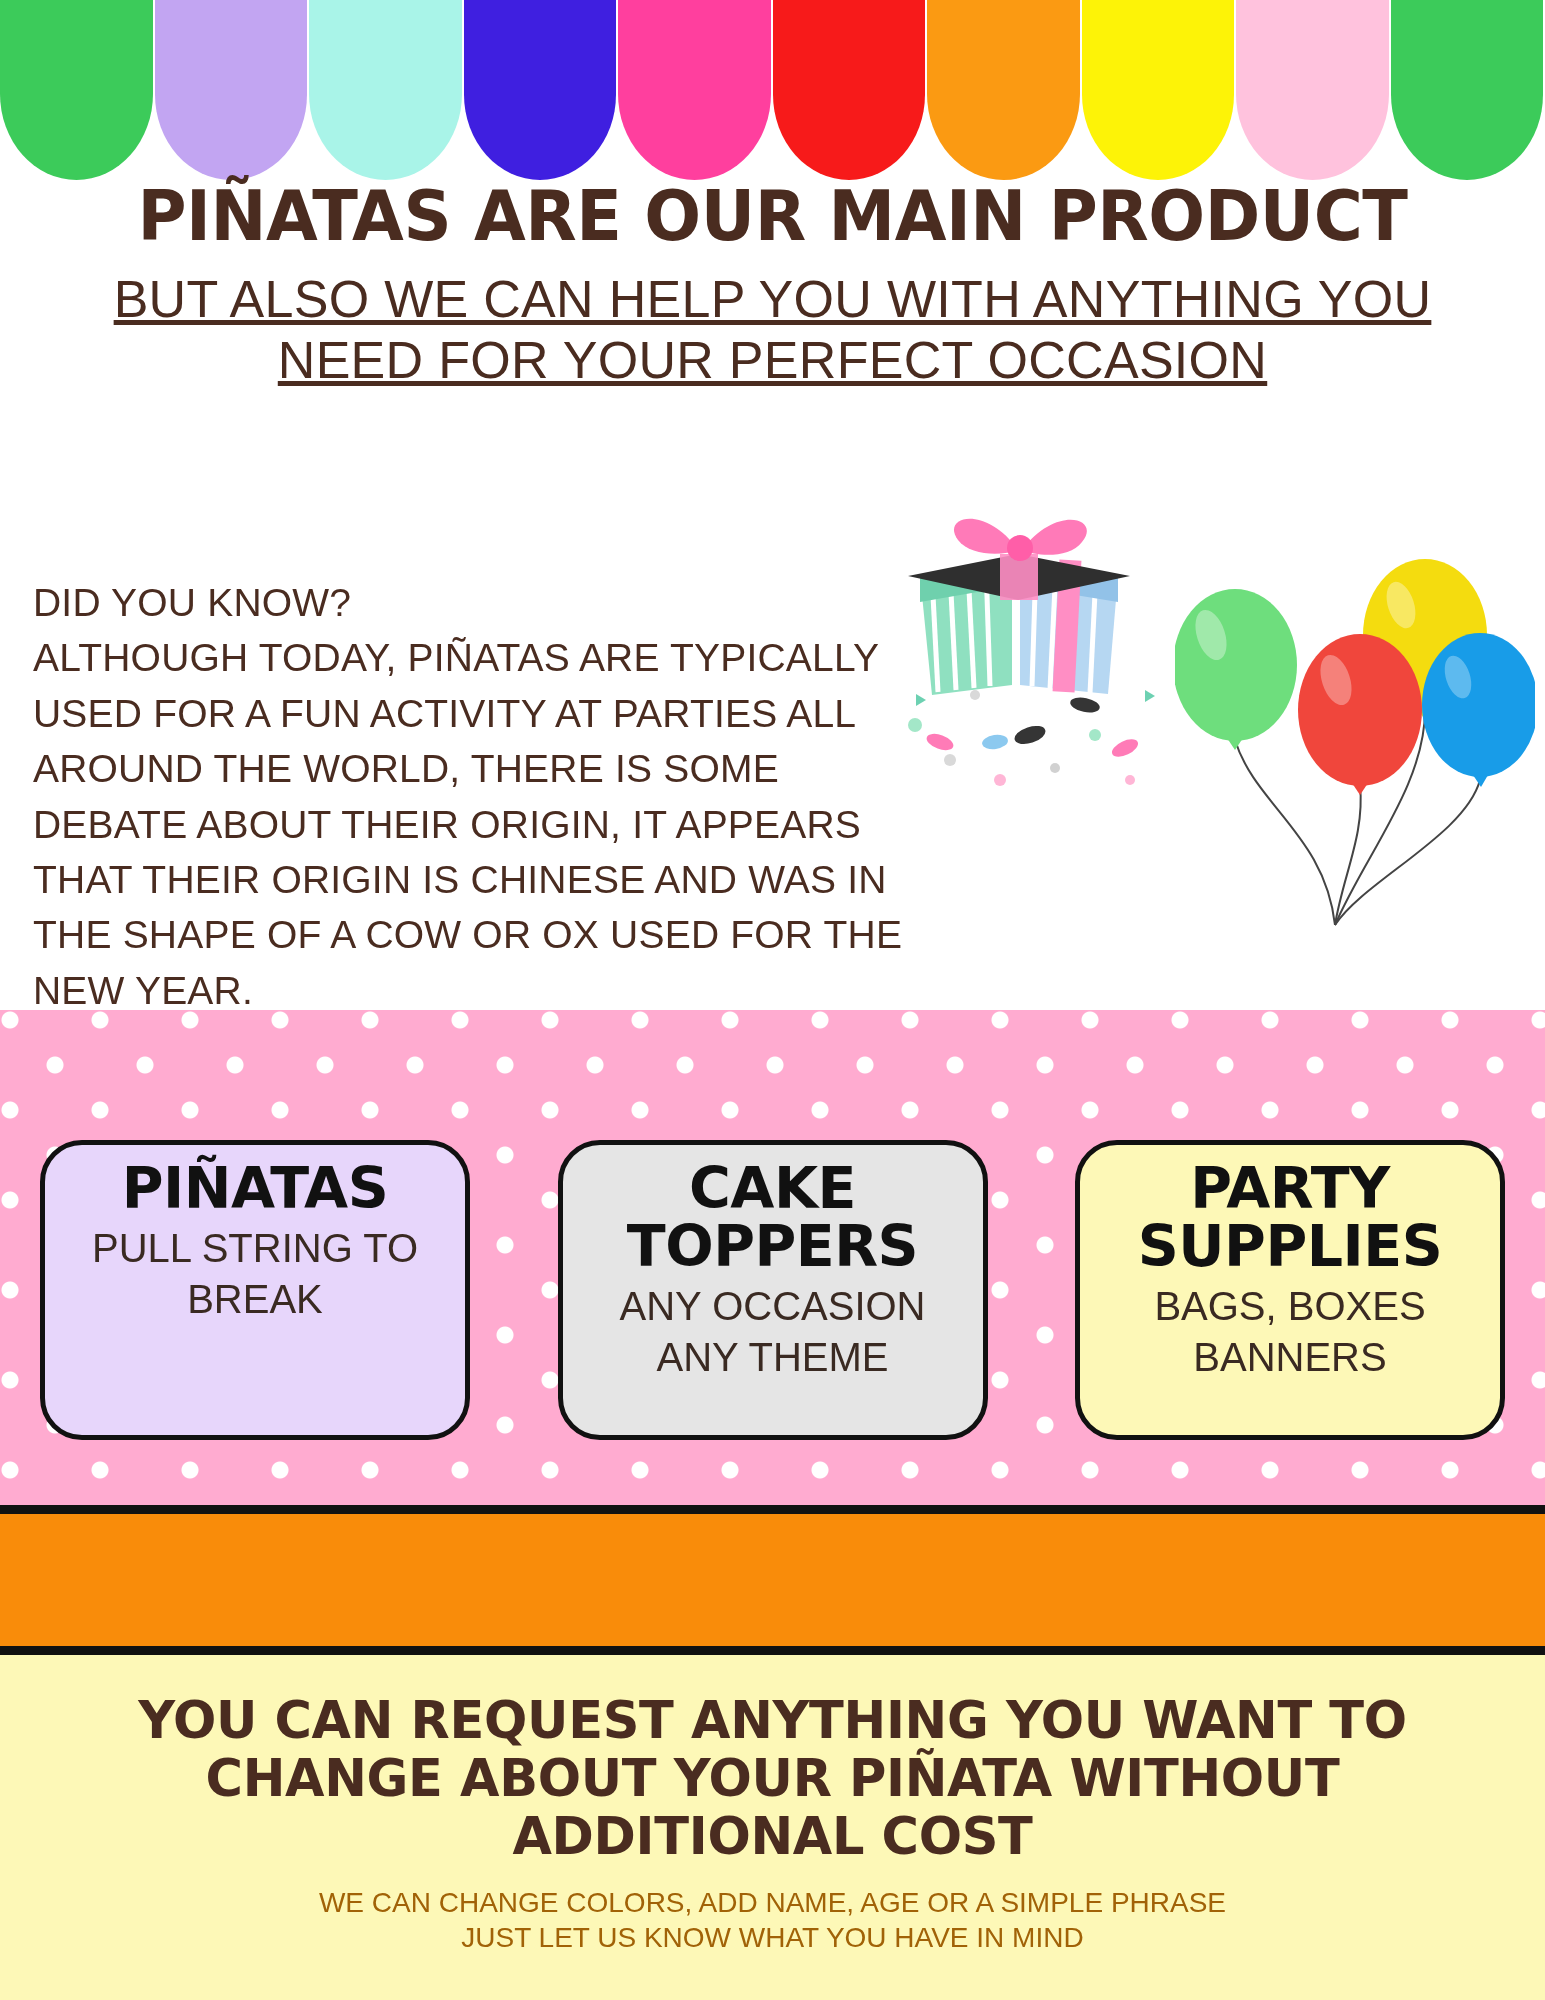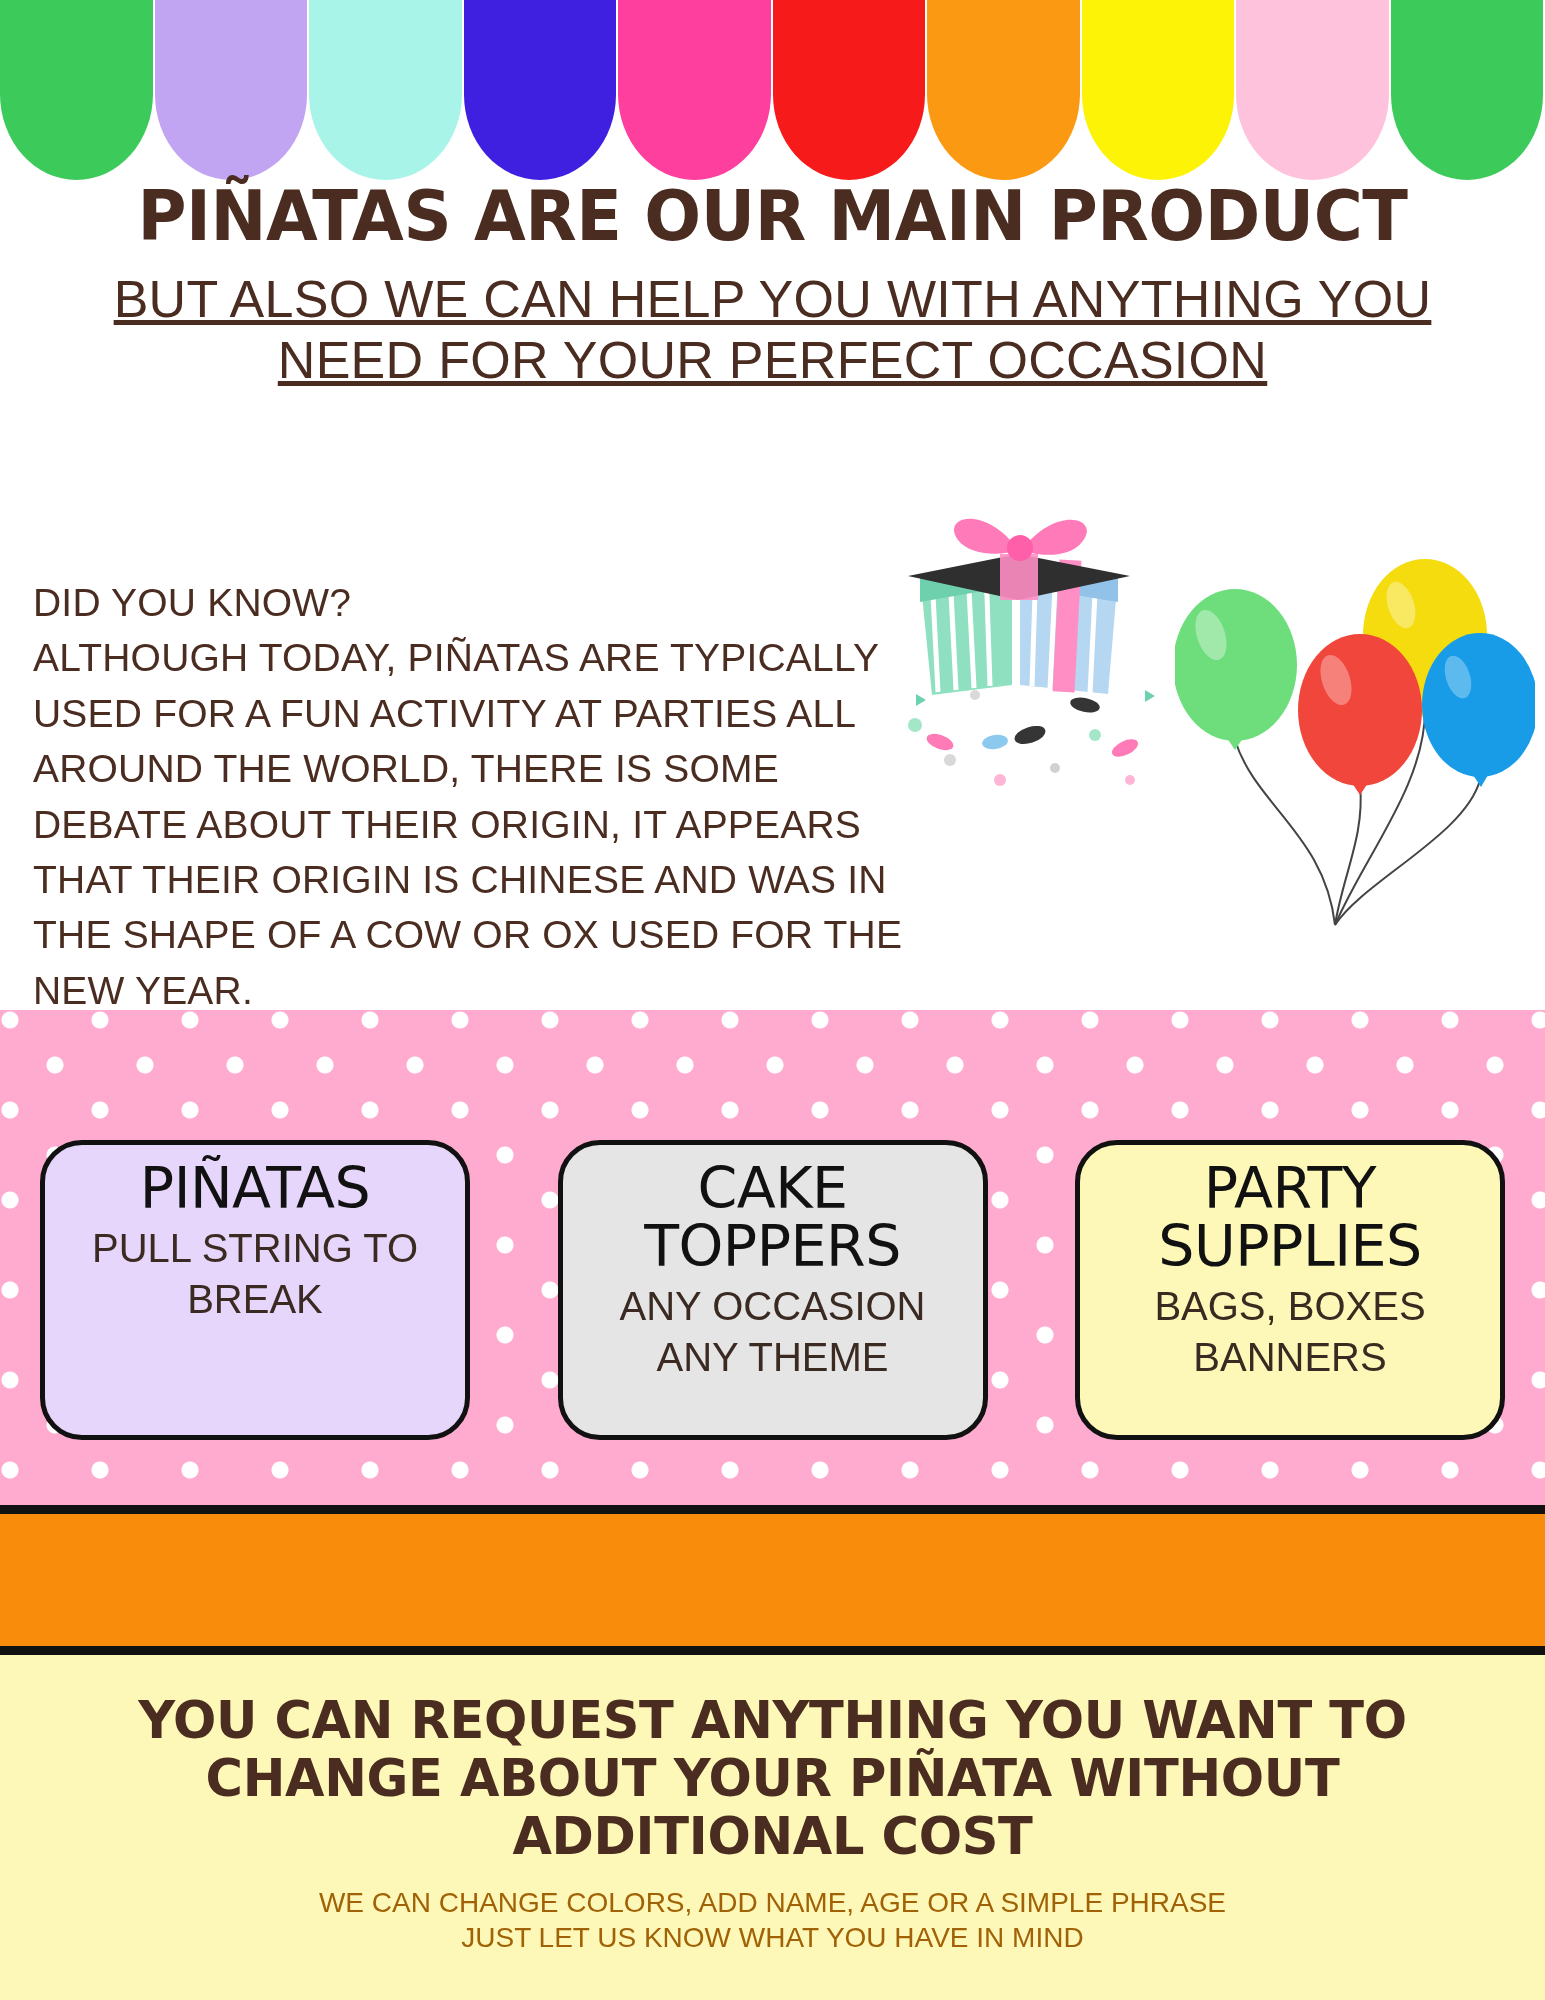--- a/index.html
+++ b/index.html
@@ -125,21 +125,21 @@
     height: 300px;
     border: 5px solid #111111;
     border-radius: 42px;
     box-sizing: border-box;
     text-align: center;
     padding: 14px 12px 0;
     color: #1a1a1a;
   }
   .card-title {
     font-family: "DejaVu Sans", sans-serif;
-    font-weight: normal;
+    font-weight: bold;
     font-size: 57px;
     line-height: 1.02;
     letter-spacing: -0.5px;
     color: #111111;
   }
   .card-sub {
     font-family: "Liberation Sans", sans-serif;
     font-size: 40px;
     line-height: 1.28;
     color: #3a2a22;

